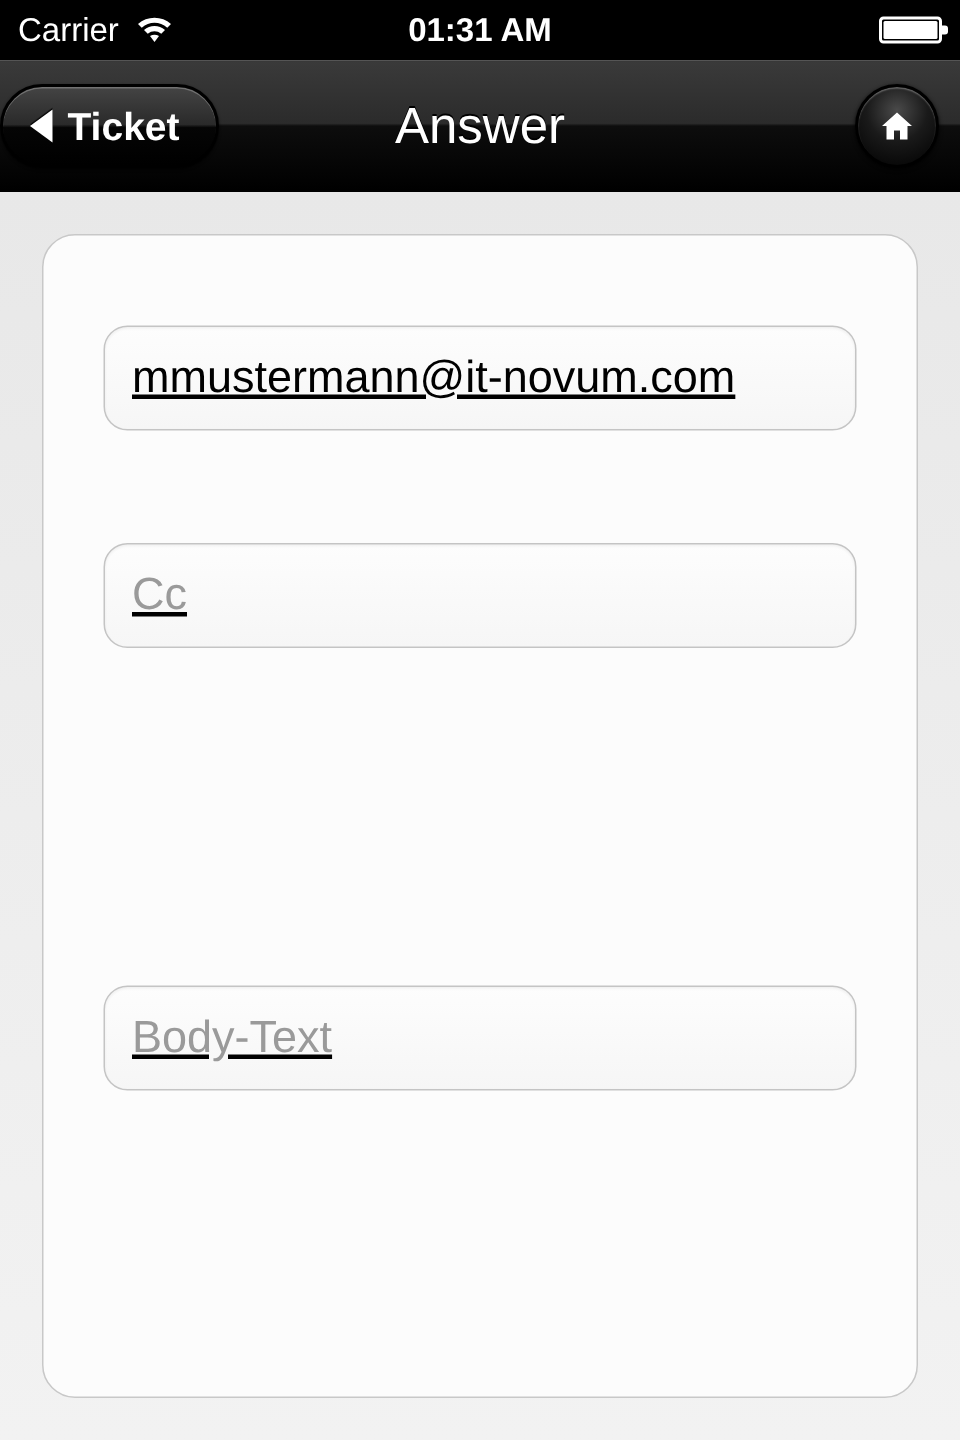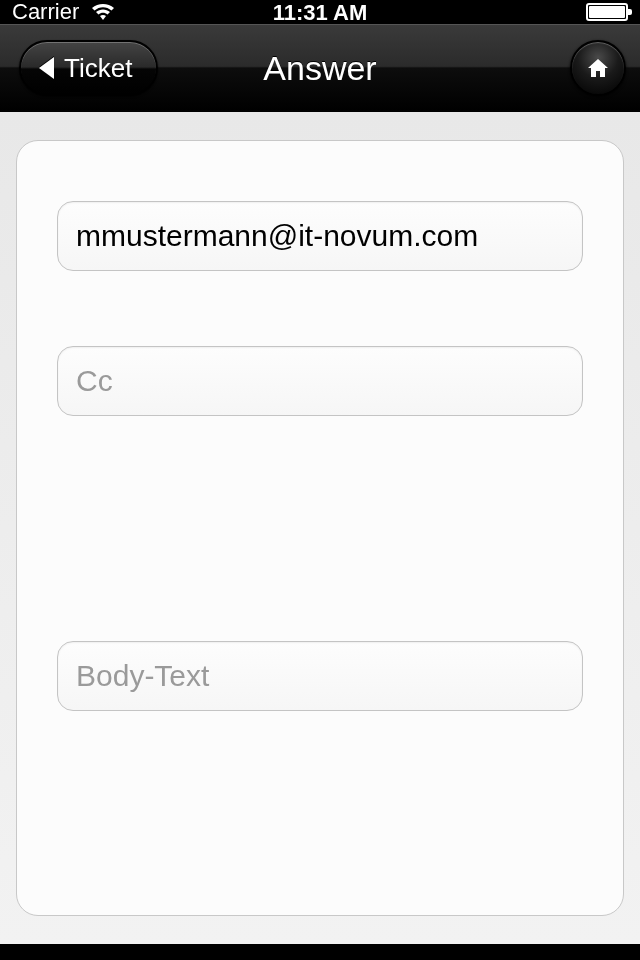--- a/index.html
+++ b/index.html
@@ -1,24 +1,25 @@
 <!DOCTYPE html>
 <html><head>
 <meta charset="utf-8">
 <style>
   * { box-sizing: border-box; margin: 0; padding: 0; }
   html, body { width: 640px; height: 960px; overflow: hidden; font-family: -apple-system, "Helvetica Neue", Helvetica, Arial, sans-serif; }
   body { background: #000; }
 
   
   .status-bar {
-    height: 24px;
+    height: 40px;
     background: #000;
     color: #fff;
     display: flex;
+    align-items: center;
     justify-content: space-between;
     padding: 0 12px;
     font-size: 22px;
     font-weight: 500;
   }
   .status-left { display: flex; align-items: center; gap: 10px; }
   .status-center { position: absolute; left: 0; right: 0; text-align: center; font-weight: 600; pointer-events: none;}
   .status-right { display: flex; align-items: center; }
   .wifi-icon svg { display: block; }
   .battery { width: 42px; height: 18px; border: 2px solid #fff; border-radius: 3px; position: relative; display:flex; align-items:center; padding:1px;}
@@ -37,35 +38,35 @@
     justify-content: center;
   }
   .nav-title {
     color: #fff;
     font-size: 34px;
     font-weight: 400;
     text-shadow: 0 -1px 0 #000;
   }
   .back-button {
     position: absolute;
-    left: 19px;
+    left: 0;
     top: 50%;
     transform: translateY(-50%);
     height: 56px;
     padding: 0 24px 0 18px;
     border-radius: 28px;
     background: linear-gradient(to bottom, #444 0%, #2a2a2a 48%, #050505 52%, #000 100%);
     border: 2px solid #000;
     box-shadow: inset 0 1px 0 rgba(255,255,255,0.25), 0 1px 2px rgba(0,0,0,0.8);
     display: flex;
     align-items: center;
     gap: 10px;
     color: #fff;
     font-size: 26px;
-    font-weight: 400;
+    font-weight: 700;
     cursor: pointer;
   }
   .back-button .chev { width:0; height:0; border-top:11px solid transparent; border-bottom:11px solid transparent; border-right:15px solid #fff; filter: drop-shadow(0 -1px 0 #000);}
   .home-button {
     position: absolute;
     right: 14px;
     top: 50%;
     transform: translateY(-50%);
     width: 56px;
     height: 56px;
@@ -77,22 +78,23 @@
     align-items: center;
     justify-content: center;
     cursor: pointer;
   }
   .home-button svg { display:block; }
 
   
   .content {
     height: calc(960px - 40px - 88px);
     background: linear-gradient(to bottom, #e8e8e8, #f2f2f2);
-    padding: 28px 16px;
+    padding: 28px 28px;
     overflow: hidden;
+    text-decoration: underline;
   }
   .card {
     background: #fcfcfc;
     border: 1px solid #c8c8c8;
     border-radius: 22px;
     padding: 60px 40px 40px 40px;
     height: 100%;
   }
   .input {
     width: 100%;
@@ -121,21 +123,21 @@
   <div class="status-left">
     <span>Carrier</span>
     <span class="wifi-icon">
       <svg width="28" height="20" viewBox="0 0 28 20">
         <path d="M14 18 L17 14 C15.2 12.8 12.8 12.8 11 14 Z" fill="#fff"></path>
         <path d="M7 10 C11 6.5 17 6.5 21 10 L18.5 12.5 C15.8 10.3 12.2 10.3 9.5 12.5 Z" fill="#fff"></path>
         <path d="M3 6 C9 0.5 19 0.5 25 6 L22.5 8.5 C17.5 4 10.5 4 5.5 8.5 Z" fill="#fff"></path>
       </svg>
     </span>
   </div>
-  <div class="status-center">11:31 AM</div>
+  <div class="status-center">01:31 AM</div>
   <div class="status-right">
     <span class="battery">
         <span class="battery-fill"></span>
       </span>
   </div>
 </div>
 
 <div class="nav-bar">
   <div class="back-button">
     <span class="chev"></span>

